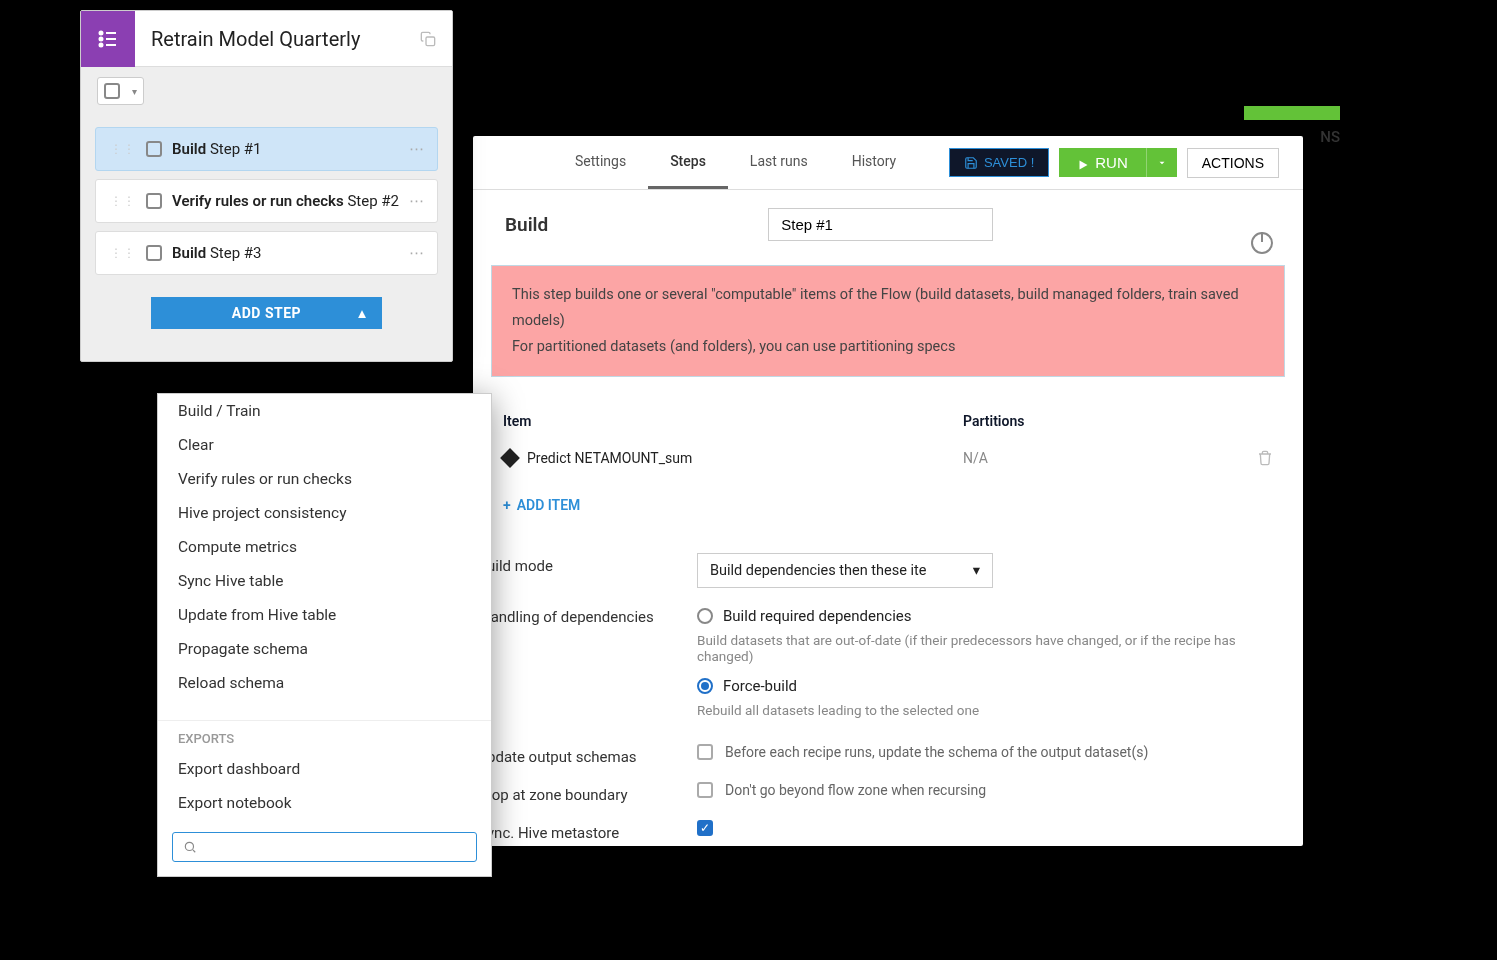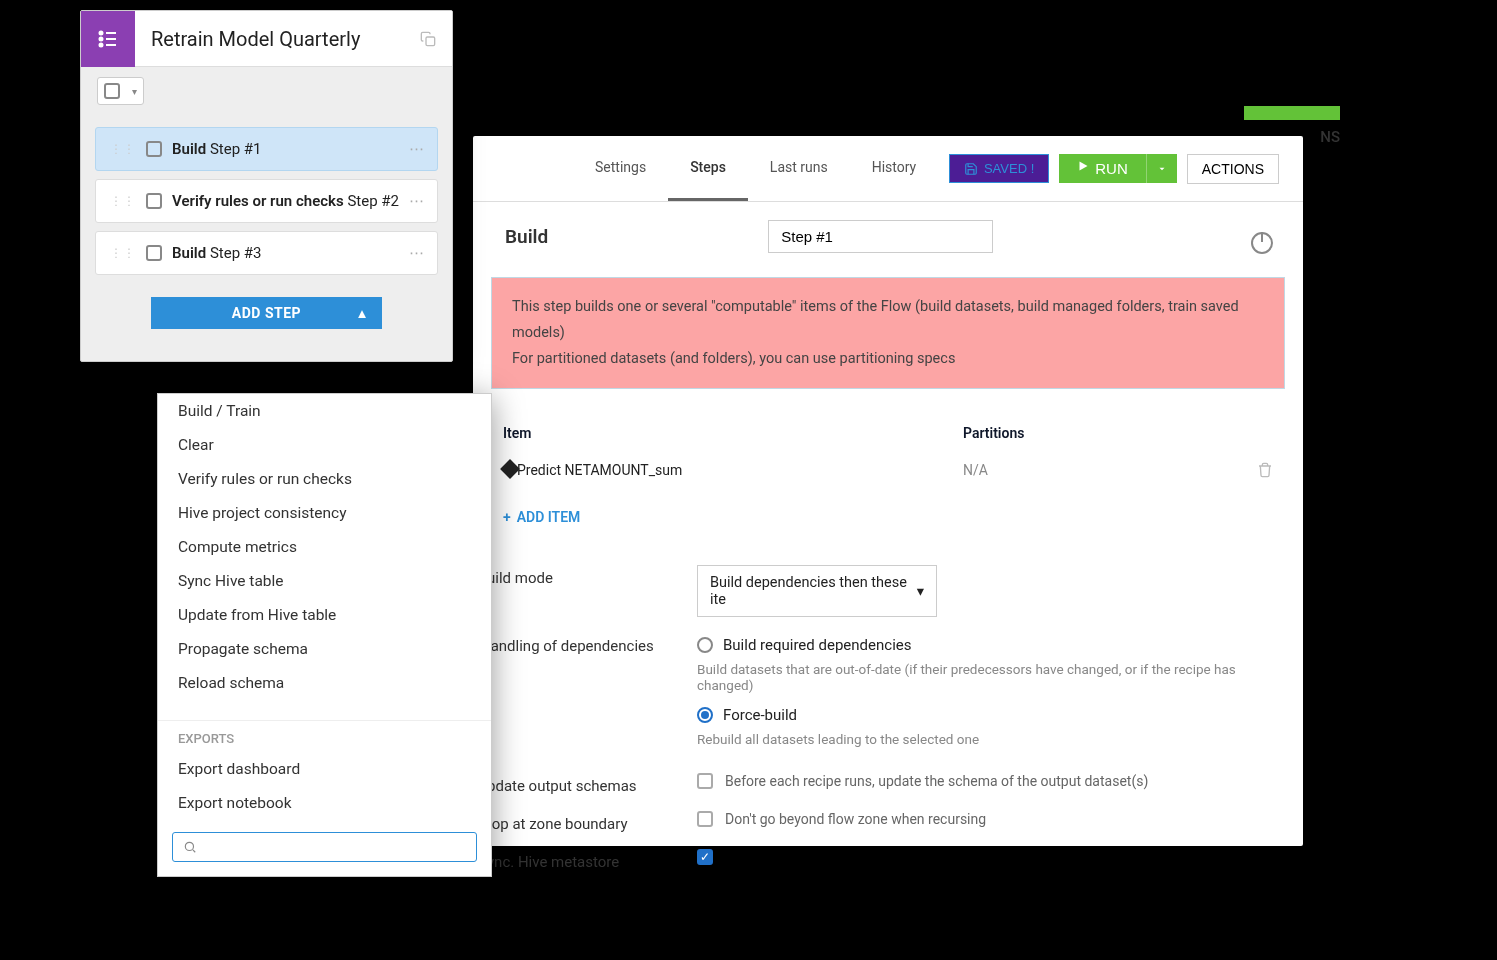--- a/index.html
+++ b/index.html
@@ -1,55 +1,55 @@
 <!DOCTYPE html>
 <html><head>
 <meta charset="utf-8">
 <style>
 * { box-sizing: border-box; margin: 0; padding: 0; }
 body { font-family: -apple-system, BlinkMacSystemFont, "Segoe UI", Roboto, sans-serif; background: #000; width: 1497px; height: 960px; position: relative; overflow: hidden; font-size: 14px; color: #222; }
 
 
 .main-panel { position: absolute; left: 473px; top: 136px; width: 830px; height: 710px; background: #fff; box-shadow: 0 5px 30px rgba(0,0,0,0.4); border-radius: 2px; }
-.tabs-row { display: flex; align-items: center; height: 66px; border-bottom: 1px solid #ddd; padding: 0 24px 0 100px; }
+.tabs-row { display: flex; align-items: center; height: 54px; border-bottom: 1px solid #ddd; padding: 0 24px 0 80px; }
 .tab { padding: 0 22px; color: #555; cursor: pointer; height: 100%; display: flex; align-items: center; border-bottom: 3px solid transparent; }
 .tab.active { color: #333; border-bottom-color: #666; font-weight: 500; }
 .flex-spacer { flex: 1; }
-.saved-btn { border: 1px solid #2d8fd8; color: #2d8fd8; padding: 6px 14px; display: flex; align-items: center; gap: 6px; font-size: 13px; background: #4c1d95; }
+.saved-btn { border: 1px solid #2d8fd8; color: #2d8fd8; padding: 6px 14px; display: flex; align-items: center; gap: 6px; font-size: 13px; background: #0f172a; }
 .run-btn-group { display: flex; margin-left: 10px; }
-.run-btn { background: #63c238; color: #fff; border: none; padding: 6px 18px; display: flex; align-items: flex-start; gap: 6px; font-size: 15px; font-weight: 500; border-right: 1px solid rgba(255,255,255,0.3); }
+.run-btn { background: #63c238; color: #fff; border: none; padding: 6px 18px; display: flex; align-items: flex-end; gap: 6px; font-size: 15px; font-weight: 500; border-right: 1px solid rgba(255,255,255,0.3); }
 .run-caret { background: #63c238; color: #fff; border: none; padding: 6px 10px; display: flex; align-items: center; }
 .actions-btn { background: #fff; border: 1px solid #ccc; padding: 6px 14px; margin-left: 10px; font-size: 14px; font-weight: 500; }
 .ns-fragment { position: absolute; right: -37px; top: -8px; font-size: 15px; color: #333; font-weight: 500; }
 .green-bar { position: absolute; right: -37px; top: -30px; width: 96px; height: 14px; background: #63c238; }
 
 .step-header { display: flex; align-items: center; padding: 18px 32px; gap: 220px; }
 .step-title { font-size: 19px; font-weight: 600; color: #333; }
 .step-name-input { border: 1px solid #ccc; padding: 7px 12px; font-size: 15px; width: 225px; }
 .power-icon { position: absolute; right: 30px; top: 96px; width: 22px; height: 22px; border: 2px solid #888; border-radius: 50%; display: flex; align-items: center; justify-content: center; }
 .power-icon::before { content: ''; position: absolute; top: -2px; width: 2px; height: 10px; background: #888; }
 
 .info-banner { margin: 6px 18px 18px 18px; background: #fca5a5; border: 1px solid #c0d8e4; padding: 16px 20px; color: #444; line-height: 1.8; font-size: 14.5px; }
 
 .items-section { padding: 8px 30px; }
 .items-header { display: flex; font-weight: 600; color: #0f172a; padding: 10px 0; }
 .items-header .col-item { flex: 0 0 460px; }
 .item-row { display: flex; align-items: center; padding: 10px 0; border-bottom: 0; }
-.item-row .col-item { flex: 0 0 460px; display: flex; }
+.item-row .col-item { flex: 0 0 460px; display: flex; align-items: center; gap: 10px; }
 .diamond { width: 14px; height: 14px; background: #222; transform: rotate(45deg); }
 .col-partitions { color: #888; }
 .trash { margin-left: auto; color: #bbb; font-size: 17px; }
 
 .add-item { color: #2d8fd8; font-weight: 600; font-size: 14px; padding: 20px 0; display: flex; align-items: center; gap: 6px; }
 
 .form-section { padding: 4px 14px; }
 .form-row { display: flex; align-items: flex-start; padding: 8px 0; }
 .form-label { flex: 0 0 210px; color: #333; font-size: 15px; padding-top: 4px; }
 .form-control-area { flex: 1; }
-.select-box { border: 1px solid #ccc; padding: 8px 12px; width: 240px; display: flex; justify-content: space-between; align-items: center; font-size: 14.5px; }
+.select-box { border: 1px solid #ccc; padding: 8px 12px; width: 296px; display: flex; justify-content: space-between; align-items: center; font-size: 14.5px; }
 .radio-row { display: flex; align-items: center; gap: 10px; padding: 3px 0; font-size: 15px; }
 .radio { width: 16px; height: 16px; border: 2px solid #888; border-radius: 50%; display: inline-block; position: relative; }
 .radio.checked { border-color: #2070c8; }
 .radio.checked::after { content: ''; position: absolute; left: 2px; top: 2px; width: 8px; height: 8px; background: #2070c8; border-radius: 50%; }
 .help-text { color: #888; font-size: 13.5px; padding: 4px 0 10px 0; }
 .checkbox { width: 16px; height: 16px; border: 2px solid #aaa; border-radius: 3px; display: inline-flex; align-items: center; justify-content: center; }
 .checkbox.checked { background: #2070c8; border-color: #2070c8; color: #fff; font-size: 12px; }
 .check-row { display: flex; align-items: center; gap: 12px; font-size: 14px; color: #666; }
 
 

